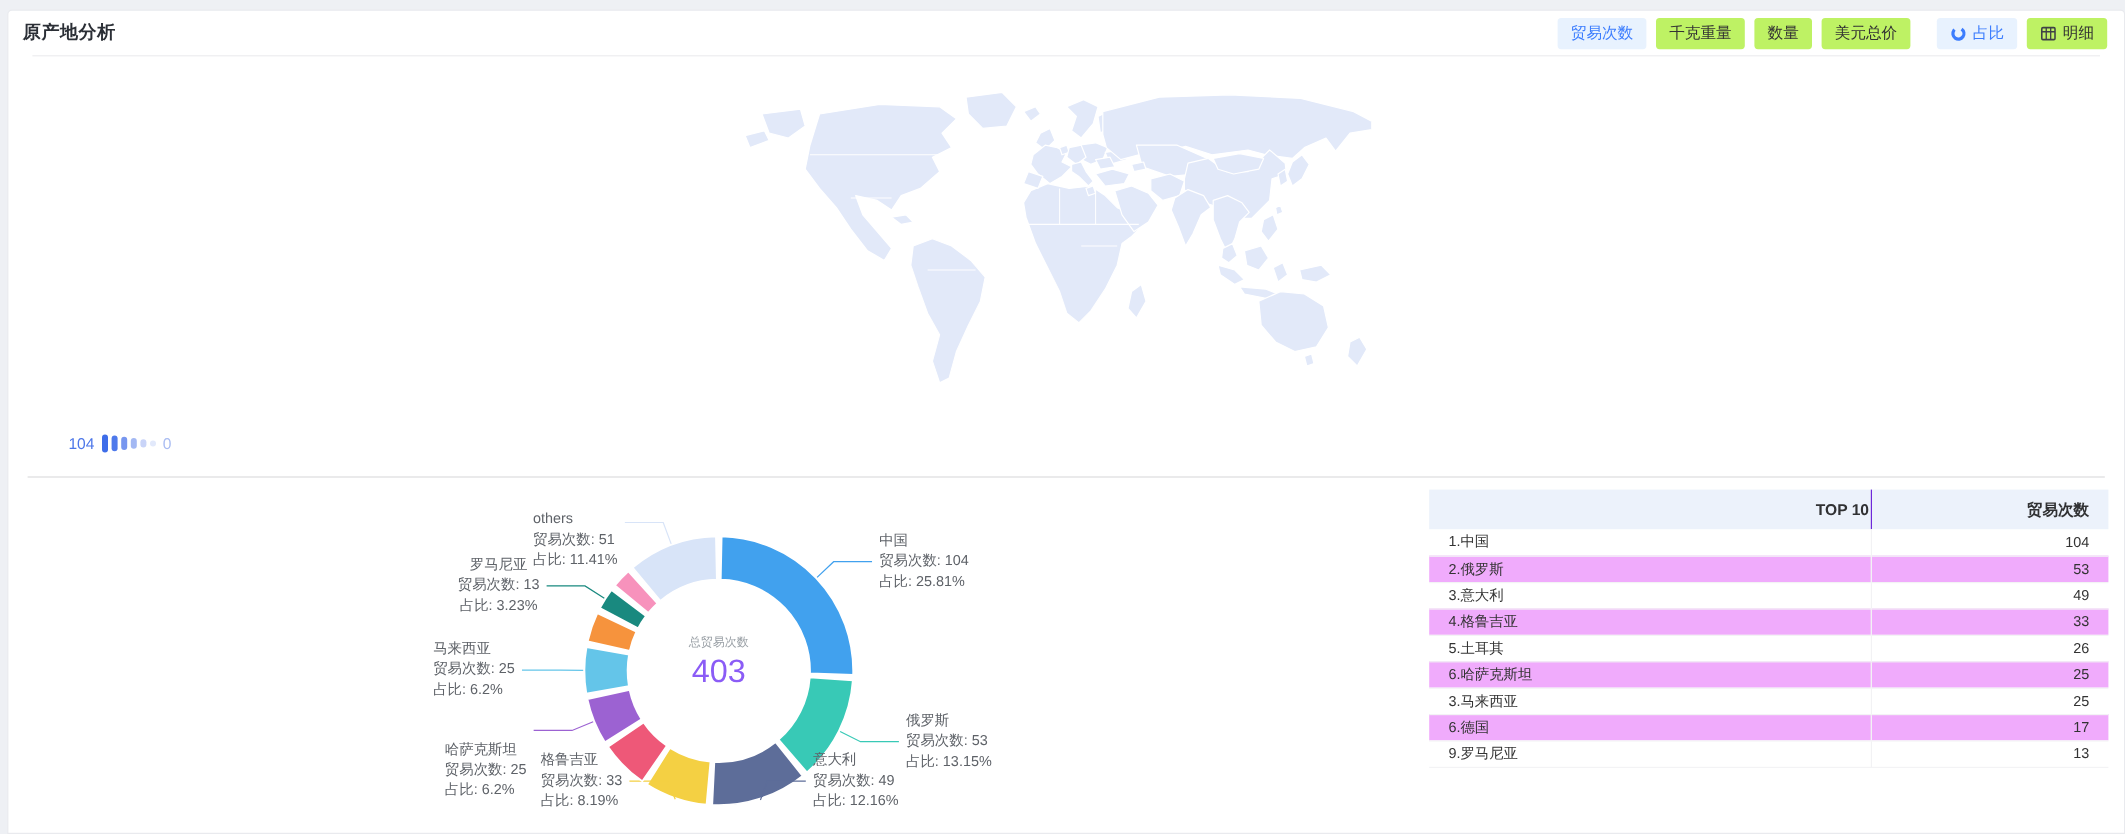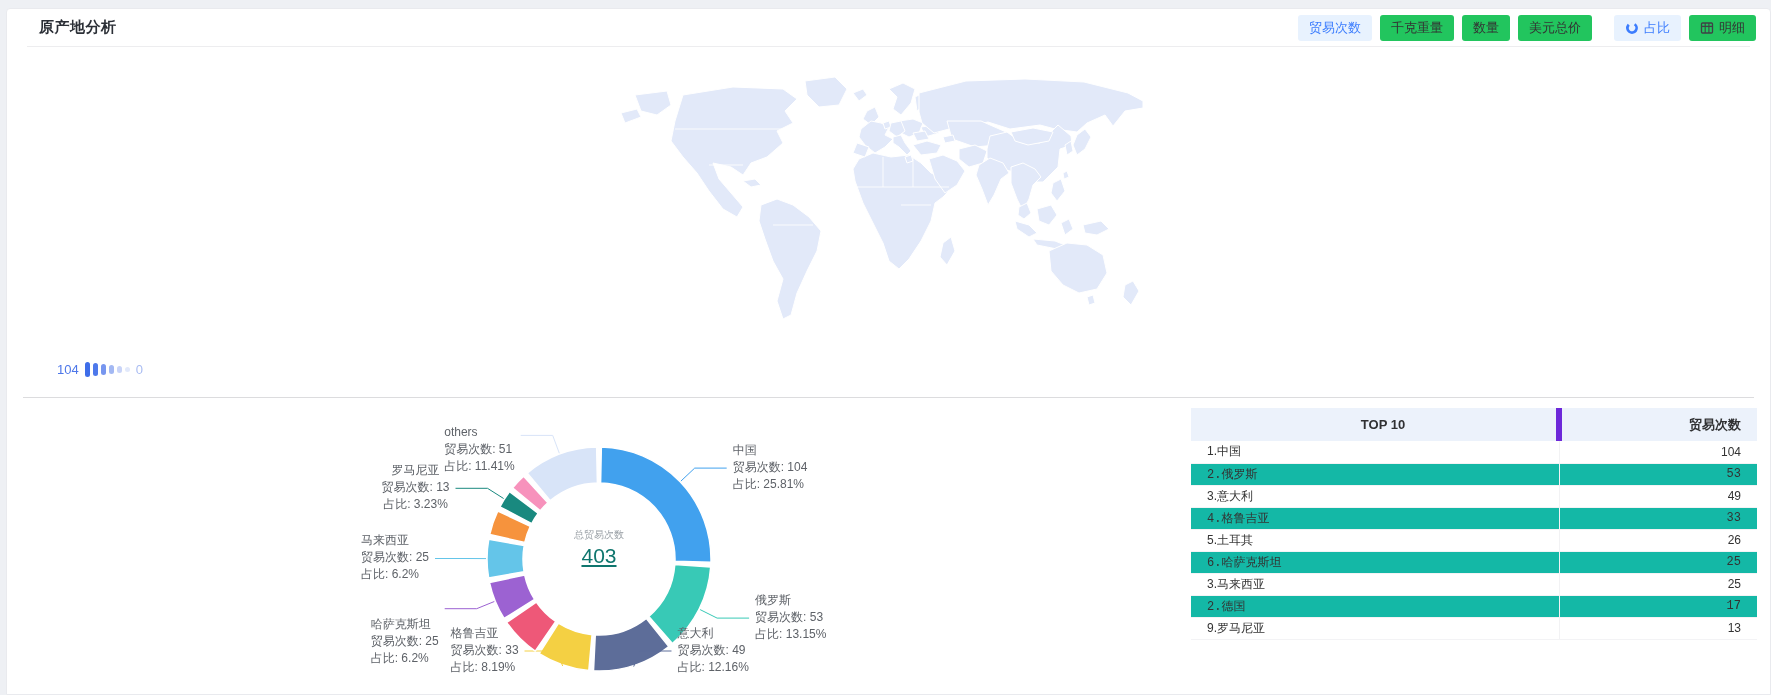--- a/index.html
+++ b/index.html
@@ -10,27 +10,27 @@
     -webkit-font-smoothing:antialiased;
   }
   .card{
     position:absolute;left:6px;top:8px;width:1765px;height:687px;
     background:#fff;border:1px solid #e9eaee;border-radius:4px 4px 0 0;box-sizing:border-box;
   }
   
   .card-header{
     position:absolute;left:0;top:0;right:0;height:37px;
     display:flex;align-items:center;justify-content:space-between;
-    padding:0 14px 0 32px;box-sizing:border-box;gap:36px;
+    padding:0 14px 0 12px;box-sizing:border-box;gap:36px;
   }
   .page-title{font-size:15px;font-weight:700;color:#2b2f36;letter-spacing:.5px;}
   .toolbar{display:flex;align-items:center;gap:8px;}
   .btn{
     height:26px;padding:0 11px;border-radius:3px;font-size:13px;
-    display:flex;align-items:center;gap:5px;background:#22c55e;color:#333;
+    display:flex;align-items:center;gap:5px;background:#bef264;color:#333;
     cursor:pointer;user-select:none;white-space:nowrap;
   }
   .btn.active{background:#e8f2fe;color:#3c7dfe;}
   .view-group{display:flex;gap:8px;margin-left:14px;}
   .hdr-divider{position:absolute;left:20px;right:20px;top:37px;height:1px;background:#ededef;}
   
   .map-section{position:absolute;left:0;top:38px;right:0;height:350px;}
   #world-map{position:absolute;left:606px;top:28px;}
   #world-map path{stroke:#fff;stroke-width:1;stroke-linejoin:round;fill:#e2e9f9;}
   #world-map .inner-border{stroke:#fff;stroke-width:.9;fill:none;opacity:.95;}
@@ -39,35 +39,35 @@
   .legend-min{color:#a9bcf2;}
   .legend-bars{display:flex;align-items:center;gap:3px;}
   .legend-bars .bar{width:5px;border-radius:2.5px;}
   .section-divider{position:absolute;left:16px;right:16px;top:388px;height:1px;background:#dcdcde;}
   
   .bottom-section{position:absolute;left:0;top:389px;right:0;bottom:0;}
   .donut-area{position:absolute;left:0;top:0;width:920px;height:298px;}
   #donut-svg{position:absolute;left:0;top:0;}
   .donut-center{position:absolute;left:512px;top:130px;width:160px;text-align:center;pointer-events:none;}
   .donut-center .c-label{font-size:10px;color:#9aa0a6;}
-  .donut-center .c-value{font-size:21px;color:#0f766e;margin-top:2px;text-decoration:underline;}
+  .donut-center .c-value{font-size:27px;color:#8b5cf6;margin-top:2px;}
   .pie-label{position:absolute;font-size:12px;color:#5e6268;line-height:17px;white-space:nowrap;text-align:left;}
   
   .top-table{position:absolute;left:1184px;top:10px;width:566px;border-collapse:collapse;table-layout:fixed;font-size:12px;}
   .top-table th{
     background:#ecf2fb;height:33px;color:#303133;font-size:13px;font-weight:700;box-sizing:border-box;
   }
-  .top-table th.c1{text-align:center;padding-left:20px;border-right:6px solid #6d28d9;width:368px;}
+  .top-table th.c1{text-align:right;padding-left:20px;border-right:1px solid #6d28d9;width:368px;}
   .top-table th.c2{text-align:right;padding-right:16px;}
   .top-table td{
     height:22px;color:#333;padding:0 16px;border-bottom:1px solid #f3f3f5;box-sizing:border-box;
   }
   .top-table td.c1{border-right:1px solid #f2f2f4;}
   .top-table td.c2{text-align:right;}
-  .top-table tr.alt td{background:#14b8a6;font-family:Liberation Mono, monospace;}
+  .top-table tr.alt td{background:#f0abfc;}
 </style>
 </head>
 <body>
 
 <div class="card">
 
   <div class="card-header">
     <div class="page-title">原产地分析</div>
     <div class="toolbar">
       <div class="btn active">贸易次数</div>
@@ -271,21 +271,21 @@
           </tr>
           <tr class="alt">
             <td class="c1">6.哈萨克斯坦</td>
             <td class="c2">25</td>
           </tr>
           <tr>
             <td class="c1">3.马来西亚</td>
             <td class="c2">25</td>
           </tr>
           <tr class="alt">
-            <td class="c1">2.德国</td>
+            <td class="c1">6.德国</td>
             <td class="c2">17</td>
           </tr>
           <tr>
             <td class="c1">9.罗马尼亚</td>
             <td class="c2">13</td>
           </tr>
         </tbody>
     </table>
 
   </div>

